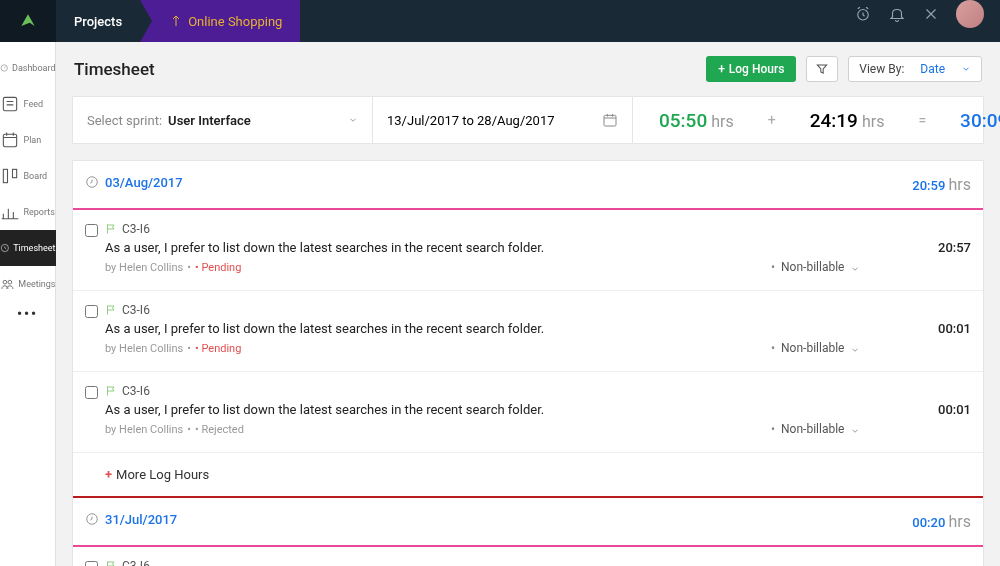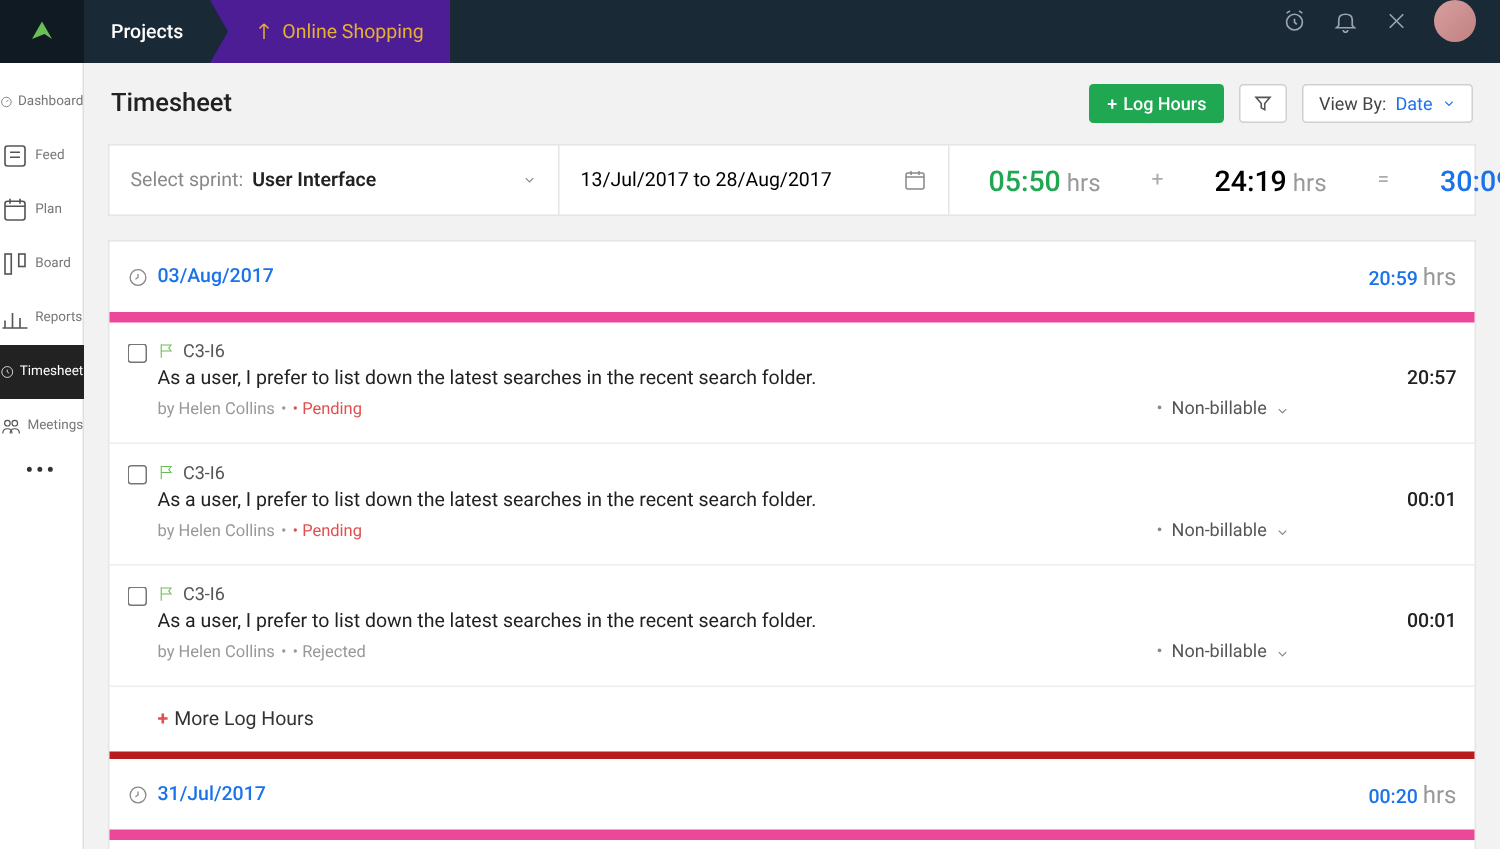--- a/index.html
+++ b/index.html
@@ -18,54 +18,54 @@
 .sidebar{width:56px;background:#fff;border-right:1px solid #e0e0e0;display:flex;flex-direction:column;align-items:center;padding-top:8px;}
 .sb-item{width:56px;padding:8px 0;display:flex;align-items:center;gap:4px;font-size:9px;color:#777;cursor:pointer;}
 .sb-item.active{background:#222;color:#fff;}
 .sb-item.active .sb-ico{stroke:#fff;}
 .sb-ico{width:20px;height:20px;stroke:#555;stroke-width:1.3;fill:none;}
 .sb-more{margin-top:4px;font-weight:bold;letter-spacing:2px;font-size:14px;color:#333;cursor:pointer;}
 .main{flex:1;background:#f2f2f2;overflow:hidden;}
 .page-header{padding:14px 18px;display:flex;align-items:center;gap:10px;}
 .page-title{font-size:17px;font-weight:500;color:#222;}
 .btn-green{background:#1fa751;color:#fff;border:none;padding:6px 12px;border-radius:3px;font-size:12px;font-weight:500;cursor:pointer;display:flex;align-items:center;gap:4px;}
-.btn-white{background:#fff;border:1px solid #d0d0d0;padding:5px 10px;border-radius:3px;font-size:12px;color:#444;cursor:pointer;display:flex;align-items:center;gap:6px;}
+.btn-white{background:#fff;border:1px solid #d0d0d0;padding:5px 10px;border-radius:3px;font-size:12px;color:#444;cursor:pointer;display:flex;align-items:center;gap:16px;}
 .btn-white .blue{color:#1a73e8;}
 .filter-bar{margin:0 16px 16px 16px;background:#fff;border:1px solid #e5e5e5;display:flex;align-items:stretch;height:48px;font-size:13px;}
 .fb-seg{display:flex;align-items:center;padding:0 14px;border-right:1px solid #e5e5e5;}
 .fb-seg.sprint{flex:0 0 300px;gap:6px;}
 .fb-seg.sprint .lbl{color:#888;}
 .fb-seg.sprint .val{font-weight:600;color:#222;}
 .fb-seg.date{flex:0 0 260px;gap:10px;}
 .fb-seg.time{flex:1;justify-content:flex-end;gap:16px;}
 .t-block{display:flex;align-items:baseline;gap:4px;padding:0 12px;}
 .t-big{font-size:19px;font-weight:500;}
 .t-sm{font-size:16px;color:#999;}
 .t-green{color:#1fa751;}
 .t-blue{color:#1a73e8;}
 .t-op{color:#aaa;font-size:14px;padding:0 6px;}
 .list{margin:0 16px;background:#fff;border:1px solid #e5e5e5;}
-.group-header{display:flex;align-items:center;padding:14px 12px;border-bottom:7px solid #ec4899;font-size:13px;}
+.group-header{display:flex;padding:14px 12px;border-bottom:2px solid #ec4899;font-size:13px;}
 .group-header .date{color:#1a73e8;font-weight:500;margin-left:6px;}
 .group-header .sum{margin-left:auto;color:#1a73e8;font-weight:500;}
 .entry{display:flex;padding:12px 12px 16px 12px;border-bottom:1px solid #eee;font-size:13px;}
 .entry .cb{width:20px;padding-top:2px;}
 .entry .cb input{cursor:pointer;}
 .entry .body{flex:1;}
 .entry .itemid{color:#555;font-size:12px;display:flex;align-items:center;gap:5px;margin-bottom:4px;}
 .entry .desc{color:#222;margin-bottom:6px;font-size:13px;}
 .entry .meta{font-size:11px;color:#999;}
 .entry .meta .by{color:#999;}
 .entry .meta .dot{margin:0 4px;}
 .entry .meta .pending{color:#e05050;}
 .entry .meta .rejected{color:#999;}
 .entry .billing{width:140px;color:#555;font-size:12px;display:flex;align-items:flex-end;gap:6px;padding-top:18px;}
 .entry .billing::before{content:"•";color:#888;}
 .entry .hours{width:60px;text-align:right;font-size:13px;color:#222;font-weight:500;padding-top:18px;}
-.more-log{padding:14px 32px;color:#333;font-size:13px;border-bottom:5px solid #b91c1c;cursor:pointer;}
+.more-log{padding:14px 32px;color:#333;font-size:13px;border-bottom:2px solid #b91c1c;cursor:pointer;}
 .more-log .plus{color:#e05050;font-weight:bold;margin-right:4px;}
 .chev{width:10px;height:10px;stroke:#888;stroke-width:2;fill:none;}
 .clock-circle{width:14px;height:14px;stroke:#888;stroke-width:1.5;fill:none;}
 .flag{width:12px;height:12px;fill:none;stroke:#6bbf59;stroke-width:1.5;}
 .cal-ico{width:16px;height:16px;stroke:#888;stroke-width:1.5;fill:none;}
 .filter-ico{width:14px;height:14px;stroke:#555;stroke-width:1.8;fill:none;}
 </style>
 </head>
 <body>
 

